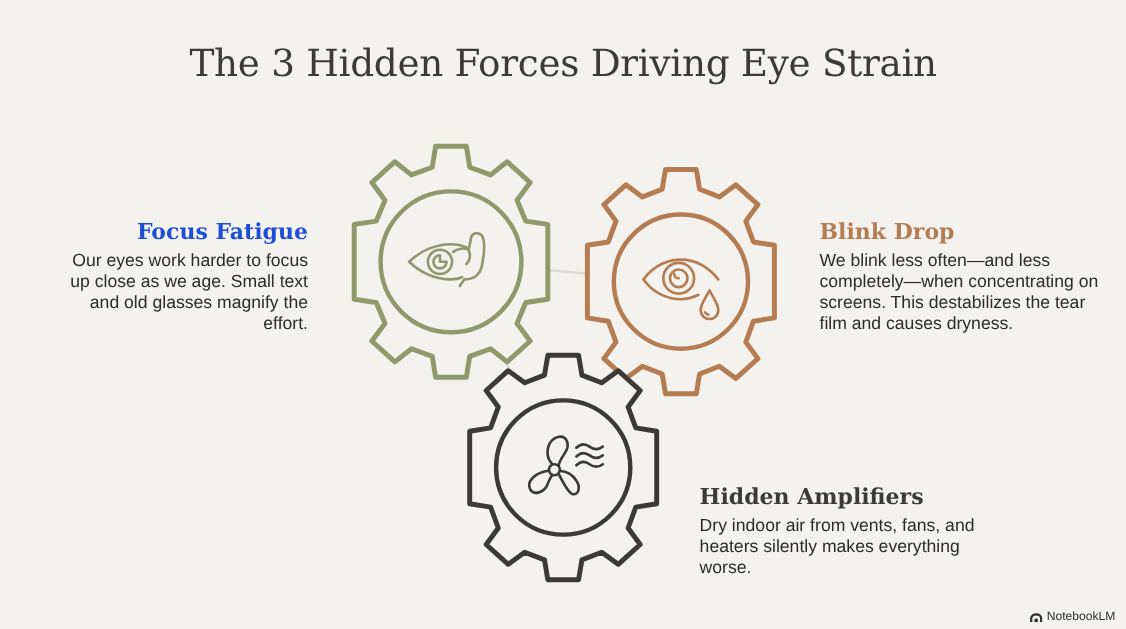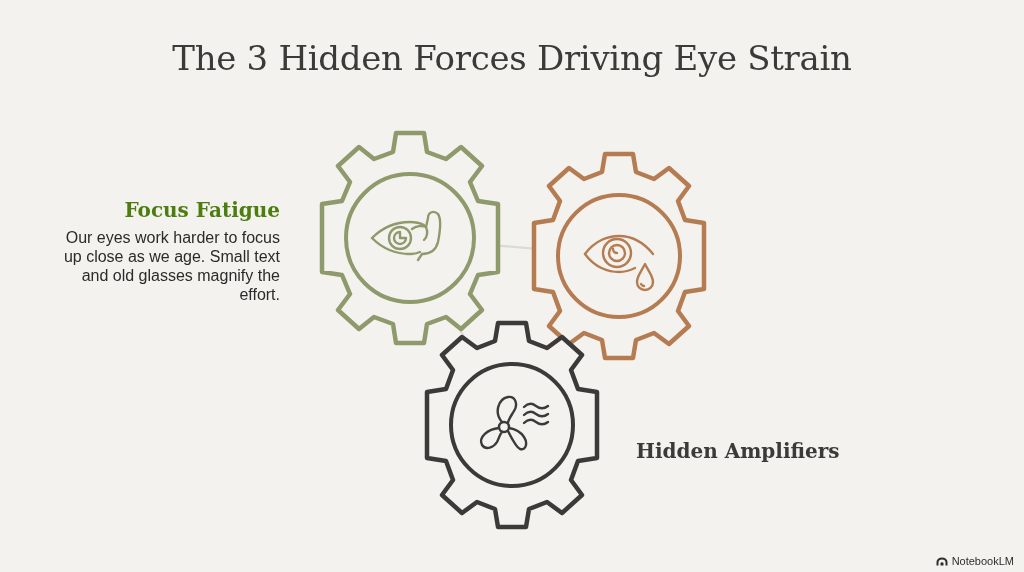--- a/index.html
+++ b/index.html
@@ -50,21 +50,21 @@
       font-size: 16px;
       line-height: 19px;
       color: #2c2b29;
     }
     .block-left {
       left: 60px;
       top: 198px;
       width: 220px;
       text-align: right;
     }
-    .block-left h2 { color: #4d7c0f; }
+    .block-left h2 { color: #1d4ed8; }
     .block-right {
       left: 745px;
       top: 198px;
       width: 270px;
       text-align: left;
     }
     .block-right h2 { color: #b57c52; }
     .block-bottom {
       left: 636px;
       top: 395px;
@@ -144,23 +144,28 @@
         <path d="M 12,-2 C 16,-6 20,-6 24,-3 C 28,0 32,0 36,-3"></path>
       </g>
     </g>
   </svg>
 
   <div class="block block-left">
     <h2>Focus Fatigue</h2>
     <p>Our eyes work harder to focus up close as we age. Small text and old glasses magnify the effort.</p>
   </div>
 
+  <div class="block block-right">
+    <h2>Blink Drop</h2>
+    <p>We blink less often—and less completely—when concentrating on screens. This destabilizes the tear film and causes dryness.</p>
+  </div>
 
   <div class="block block-bottom">
     <h2>Hidden Amplifiers</h2>
+    <p>Dry indoor air from vents, fans, and heaters silently makes everything worse.</p>
   </div>
 
   <div class="watermark">
     <svg width="12" height="9" viewBox="0 0 12 9">
       <path d="M 0.5,8.5 L 0.5,5 A 5.5,4.5 0 0 1 11.5,5 L 11.5,8.5 L 9.5,8.5 L 9.5,5.5 A 3.5,3 0 0 0 2.5,5.5 L 2.5,8.5 Z" fill="#2e2e2e"></path>
       <path d="M 4.5,8.5 L 4.5,6.5 A 1.5,1.2 0 0 1 7.5,6.5 L 7.5,8.5 Z" fill="#2e2e2e"></path>
     </svg>
     <span>NotebookLM</span>
   </div>
 

